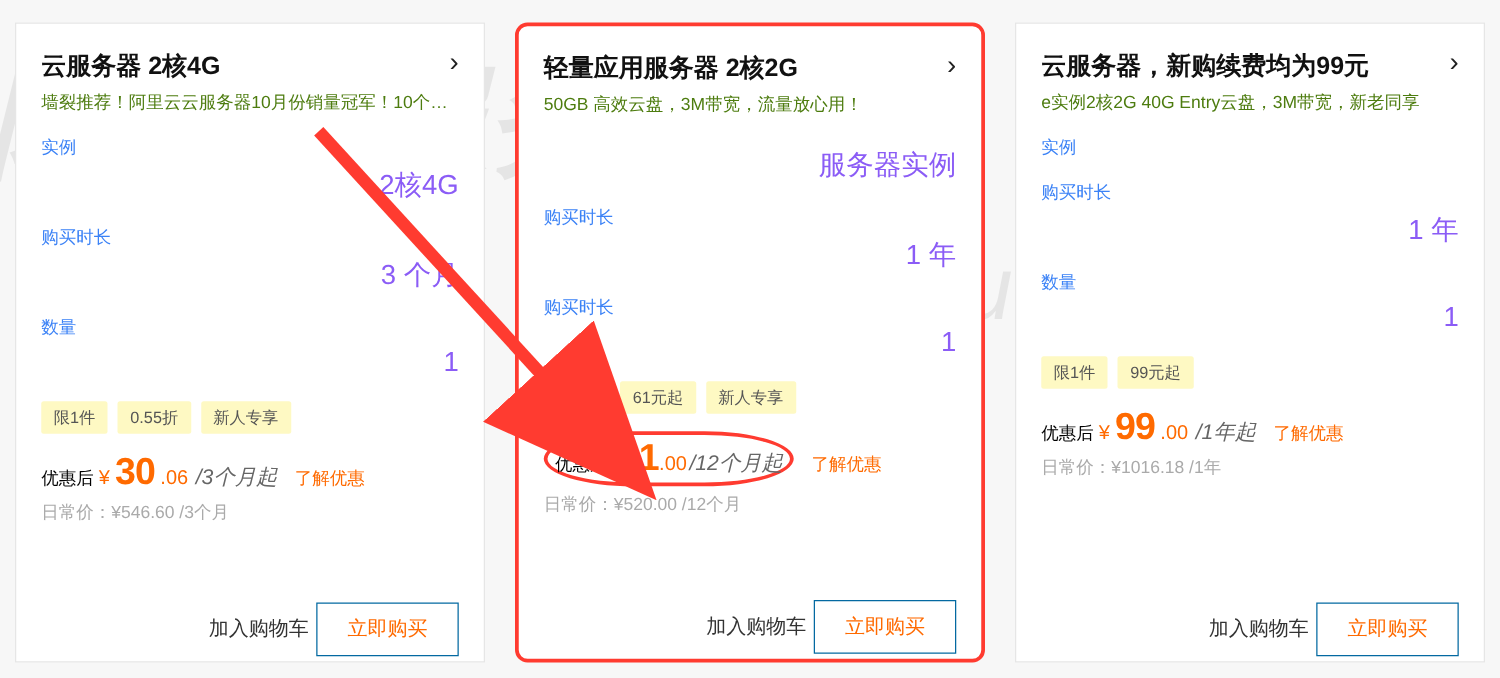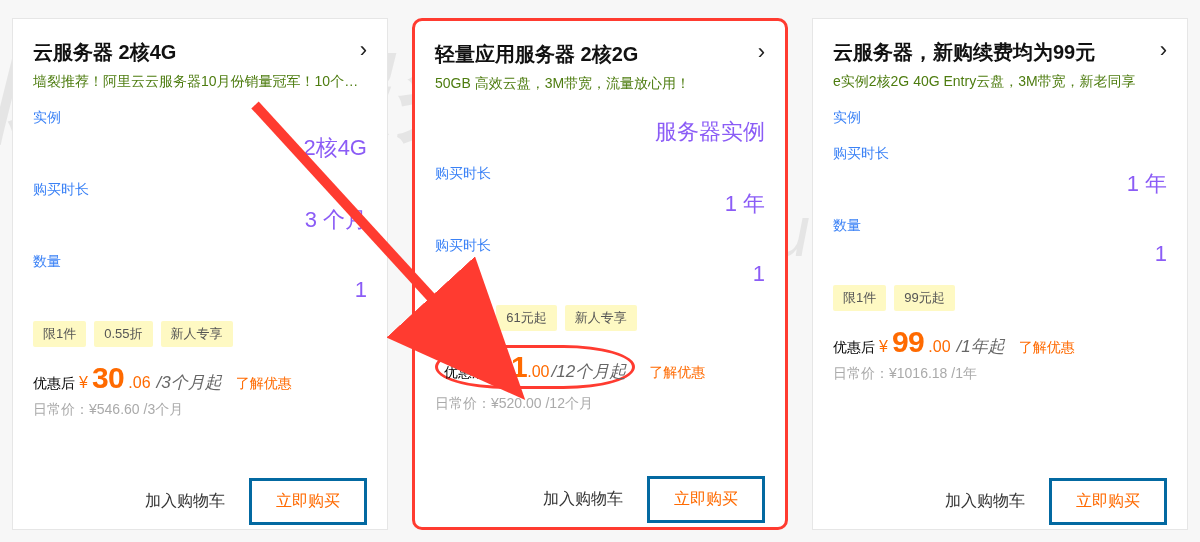--- a/index.html
+++ b/index.html
@@ -64,28 +64,28 @@
   }
   .price-row { margin-top: 14px; display: flex; align-items: baseline; gap: 4px; }
   .price-pre { font-size: 14px; color: #000000; }
   .yen { font-size: 16px; color: #ff6a00; font-weight: 500; }
   .price-main { font-size: 30px; color: #ff6a00; font-weight: 600; letter-spacing: -0.5px; }
   .price-sub { font-size: 16px; color: #ff6a00; }
   .per { font-size: 17px; color: #666; margin-left: 2px; font-style: italic; }
   .learn { font-size: 14px; color: #ff6a00; margin-left: 10px; text-align: right; }
   .orig { font-size: 14px; color: #aaa; margin-top: 6px; }
   .spacer { flex: 1; }
-  .actions { display: flex; justify-content: flex-end; gap: 20px; align-items: center; margin-top: 14px; }
+  .actions { display: flex; justify-content: flex-end; gap: 2px; align-items: center; margin-top: 14px; }
   .btn-cart {
     font-size: 16px; color: #333; background: transparent; border: none;
     padding: 10px 4px; cursor: pointer;
   }
   .btn-buy {
     font-size: 16px; color: #ff6a00; background: #fff;
-    border: 3px solid #0369a1; padding: 10px 24px; cursor: pointer;
+    border: 1px solid #0369a1; padding: 10px 24px; cursor: pointer;
   }
 
   
   .wm1 {
     position: absolute;
     top: 30px; left: -10px;
     font-size: 100px;
     font-weight: 700;
     color: rgba(0,0,0,0.07);
     pointer-events: none;

